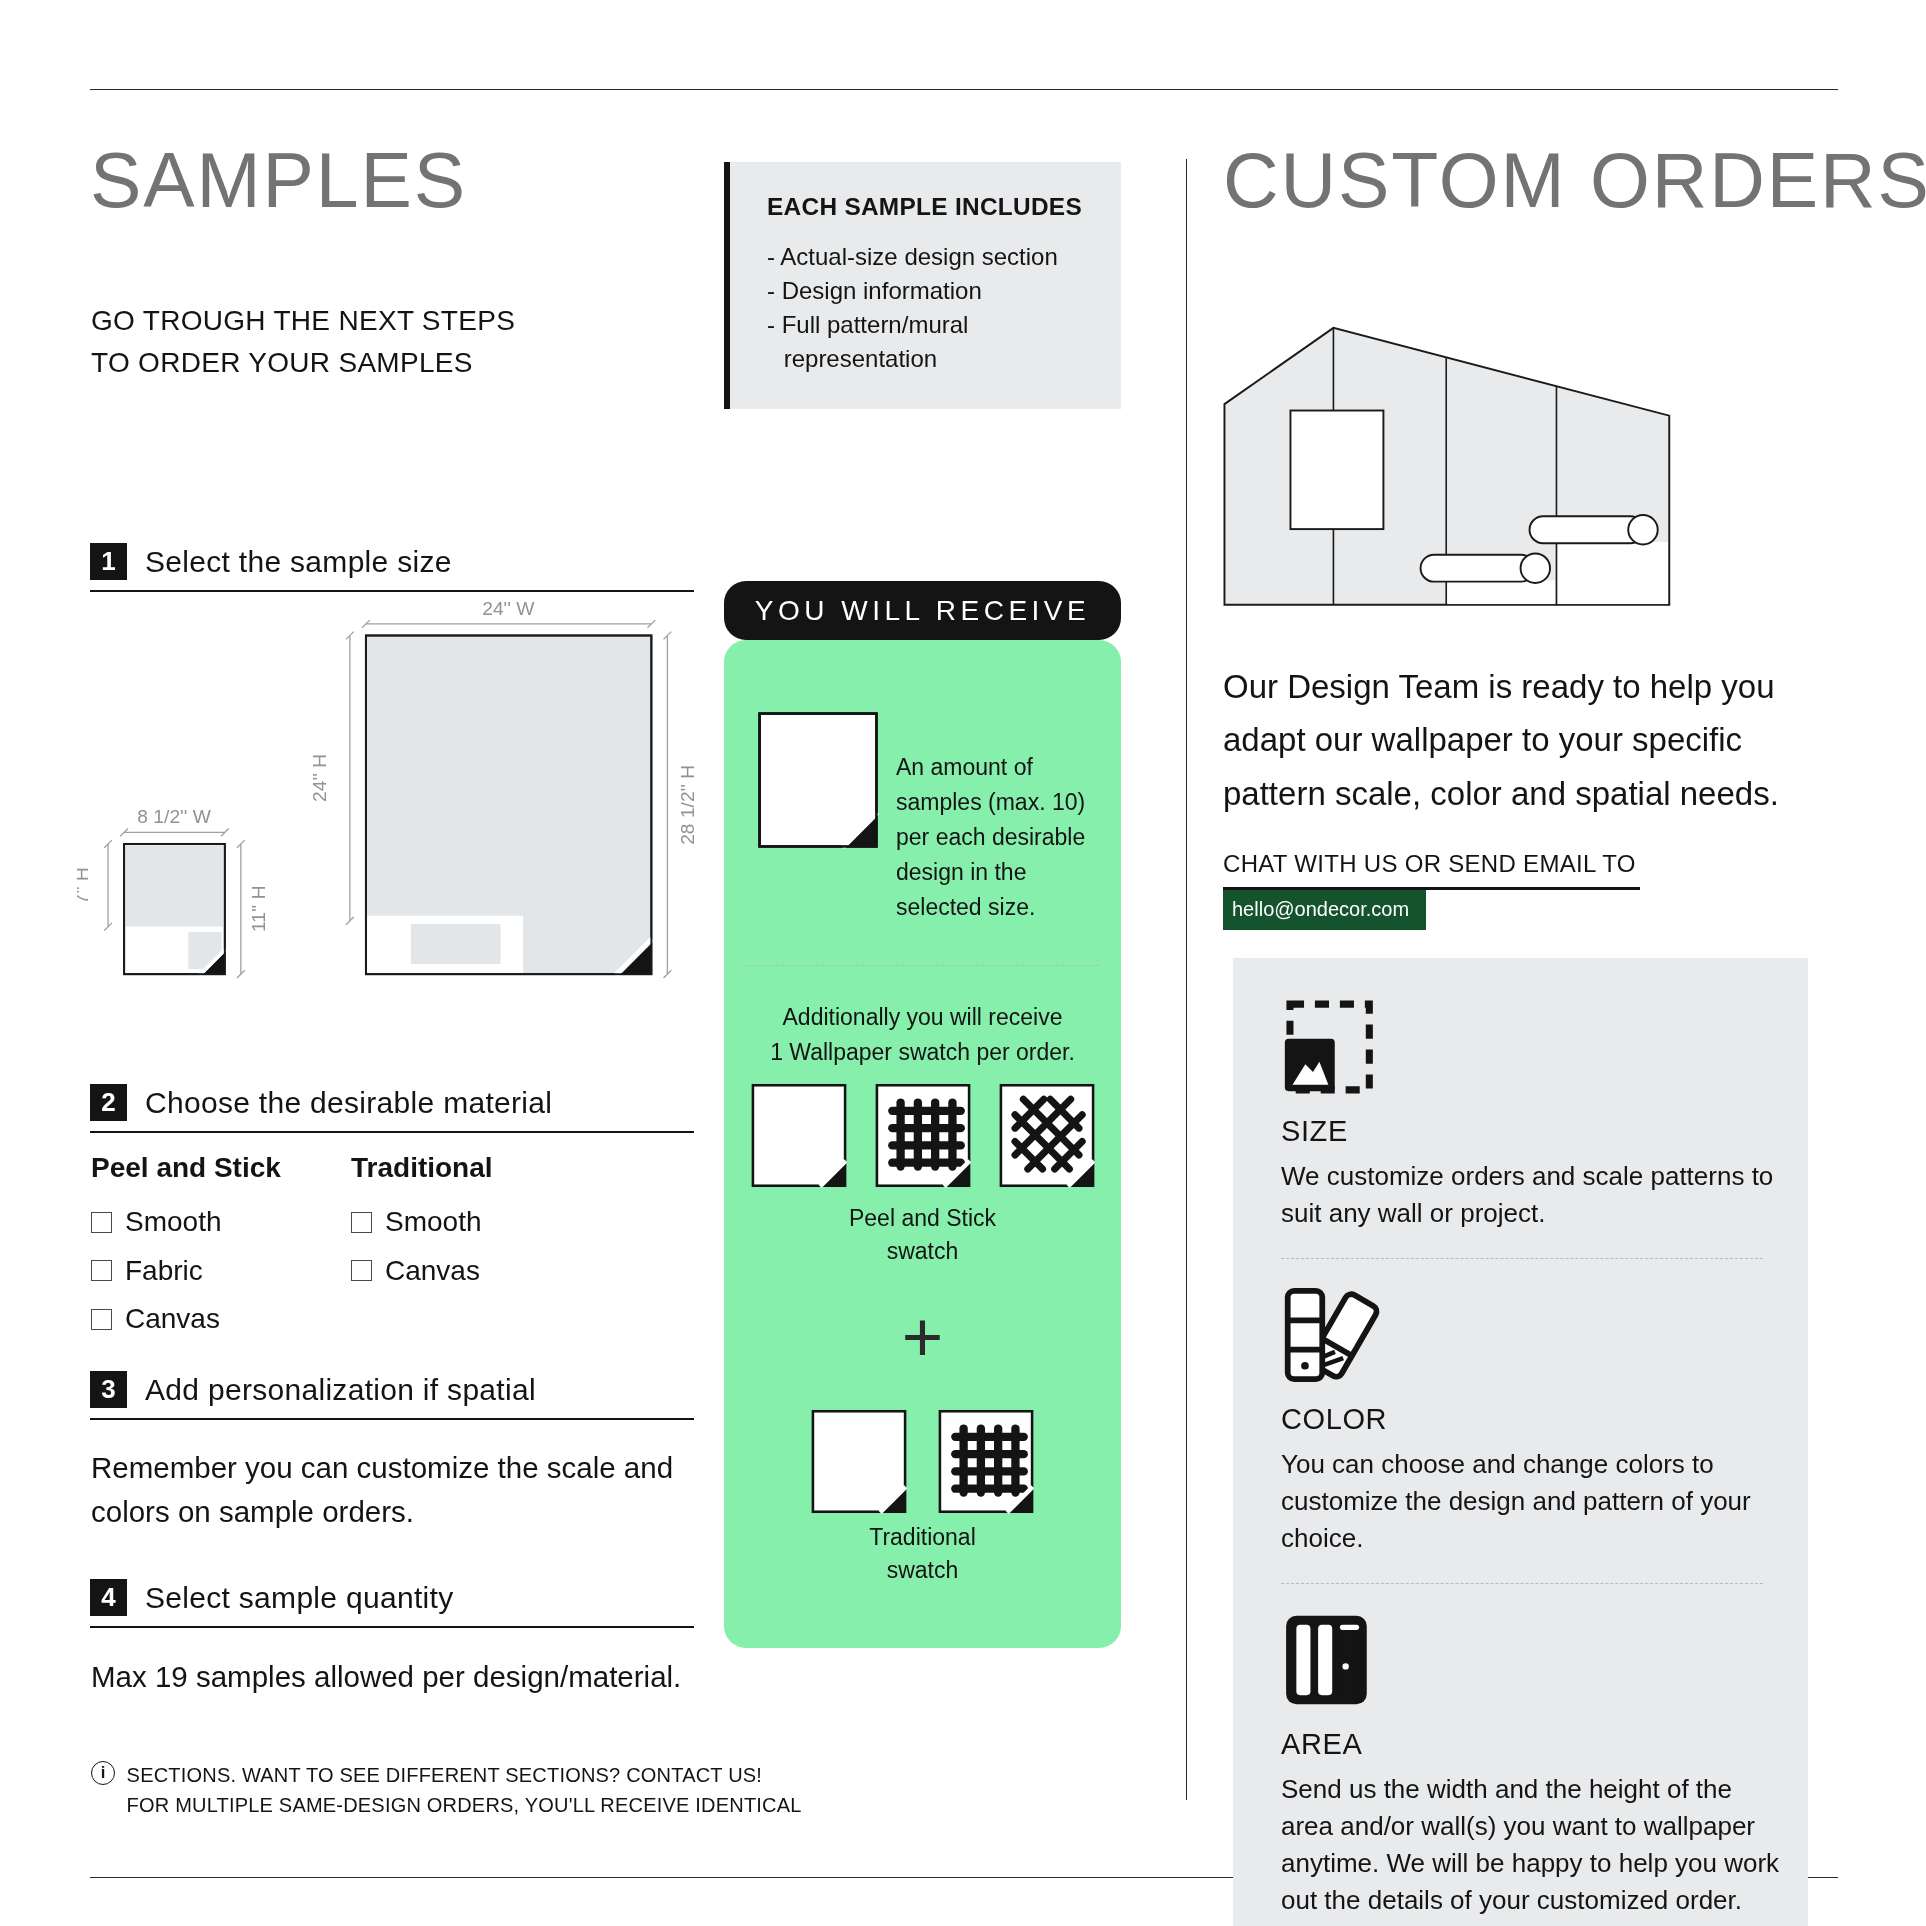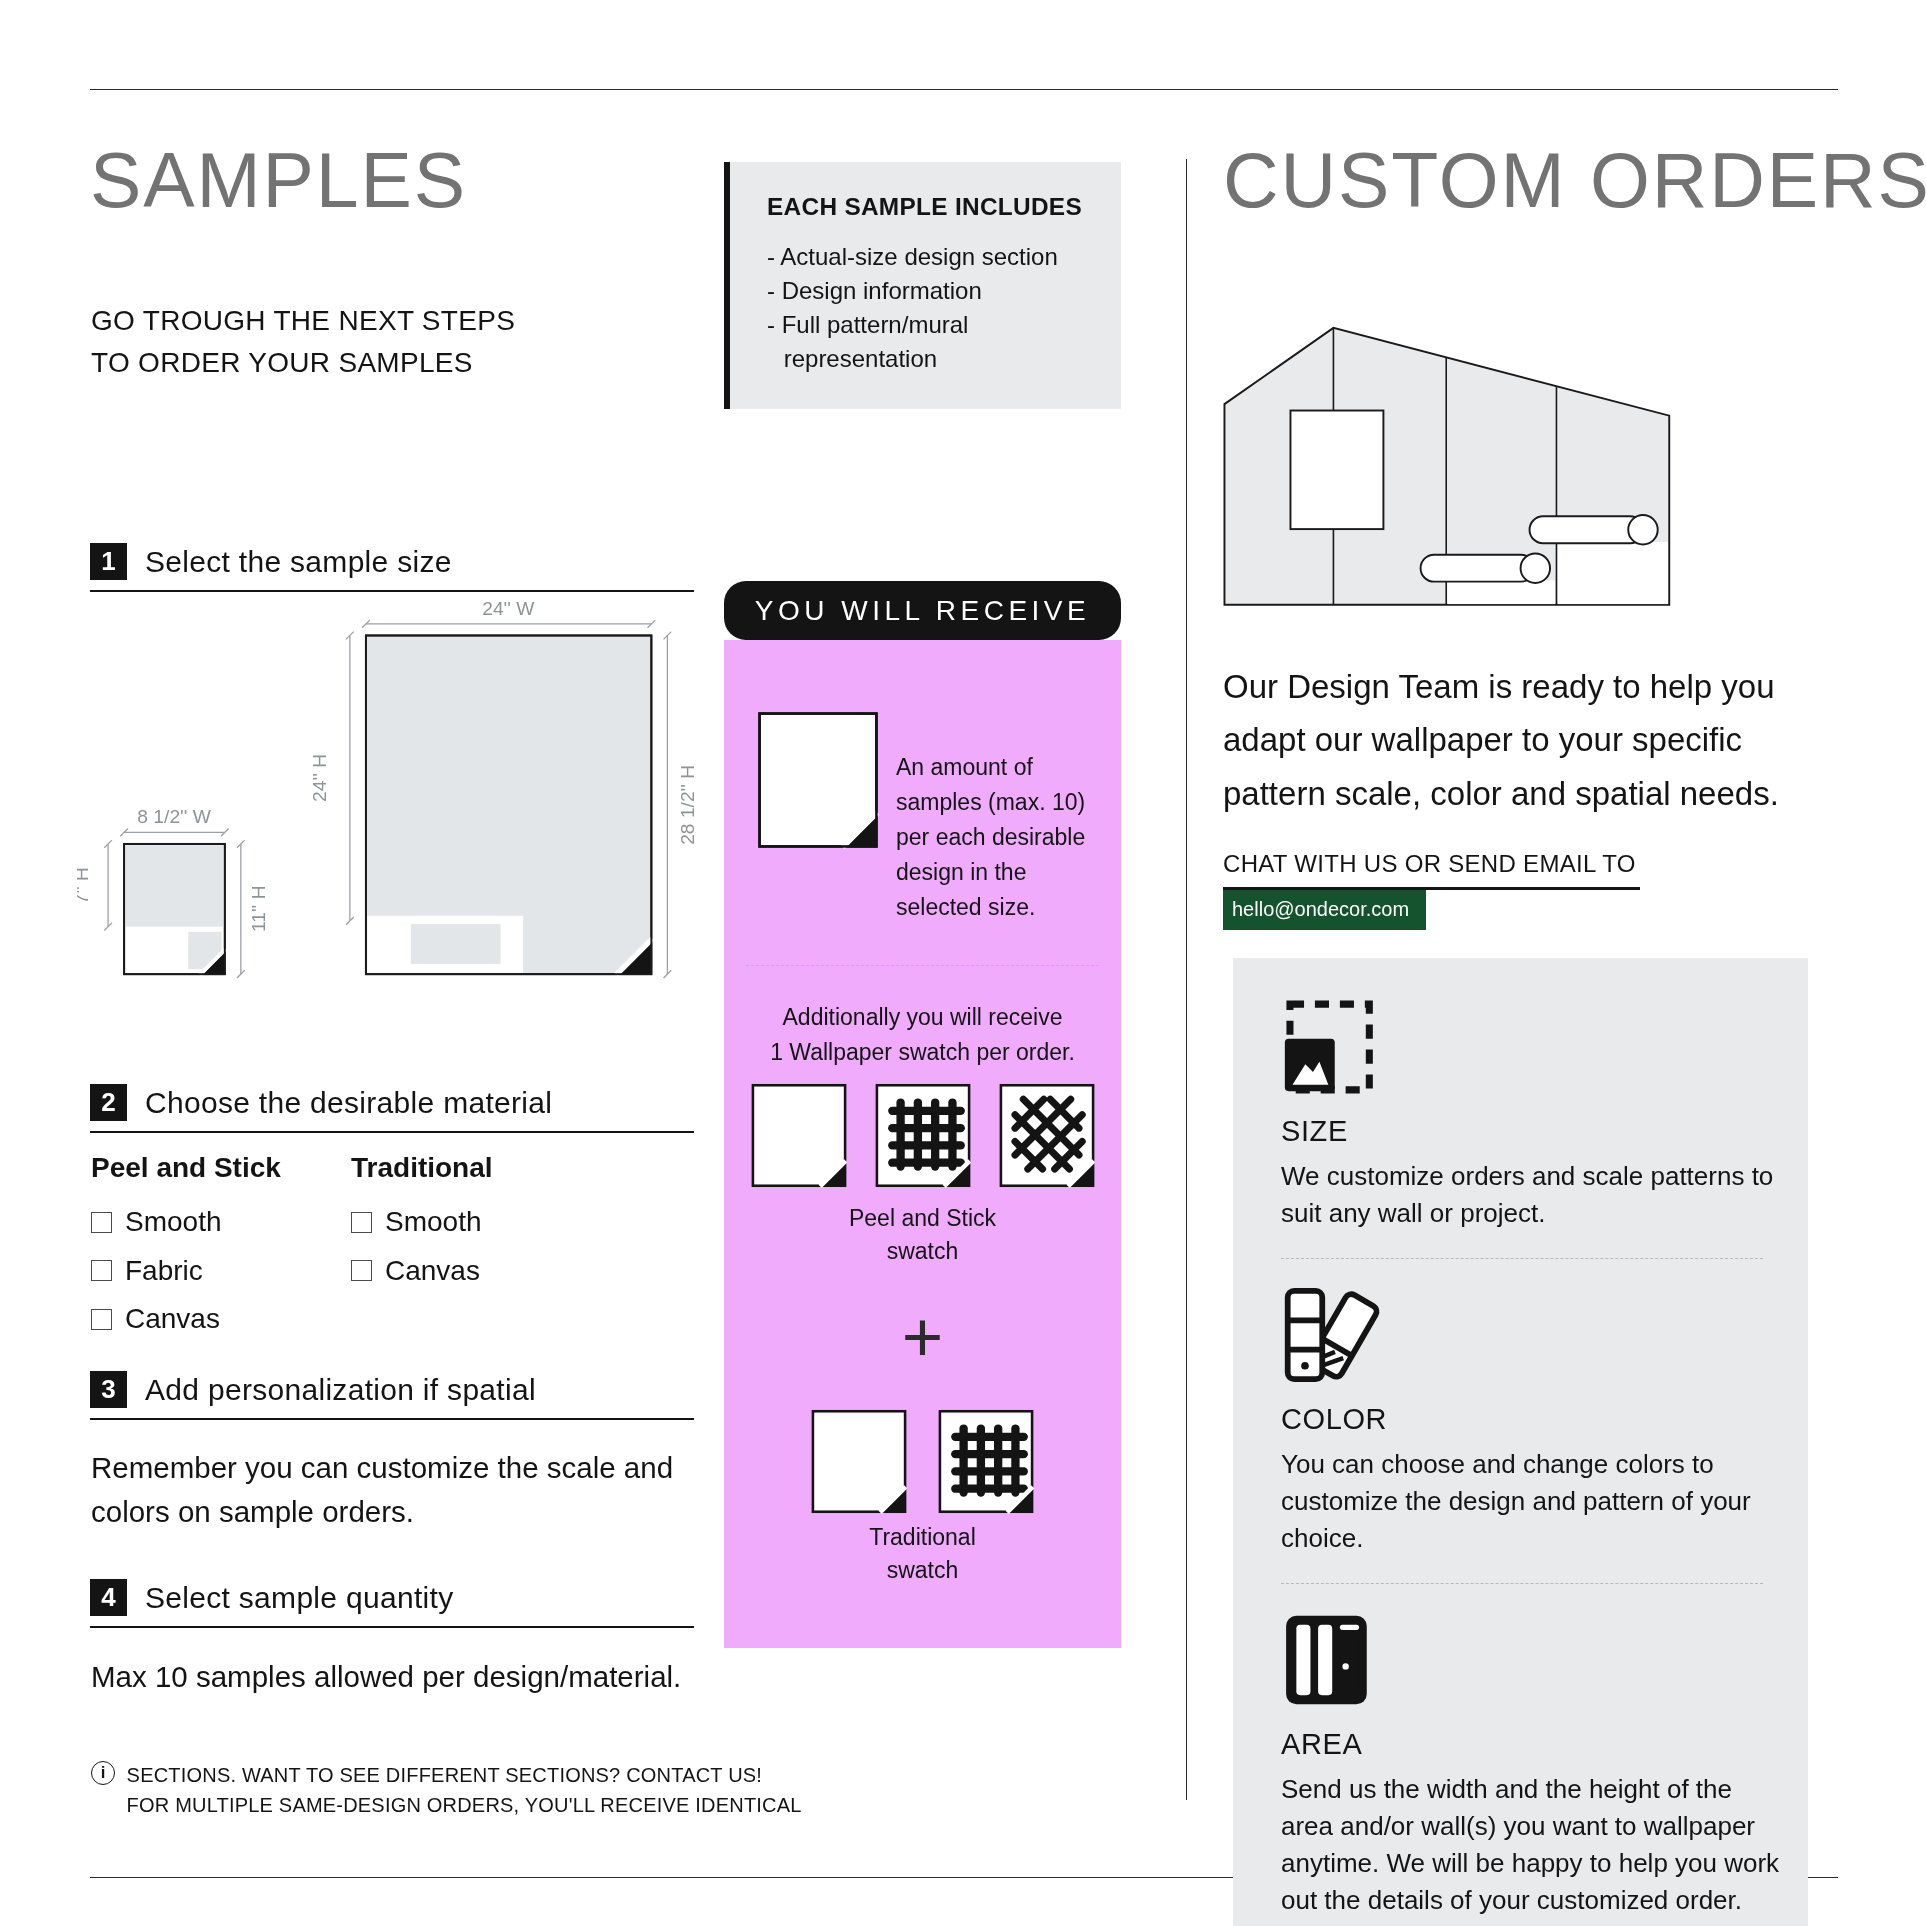--- a/index.html
+++ b/index.html
@@ -45,21 +45,21 @@
 
   
   .footnote{position:absolute;left:91px;top:1760px;width:770px;display:flex;align-items:flex-start;}
   .info-icon{width:22px;height:22px;border:1.9px solid #141414;border-radius:50%;flex:0 0 22px;
     display:flex;align-items:center;justify-content:center;font-size:16.7px;font-weight:600;margin-top:1.3px;}
   .foot-text{margin-left:11.6px;font-size:20px;line-height:1.5;letter-spacing:0.2px;font-weight:400;}
 
   
   .receive-banner{position:absolute;left:724px;top:581px;width:397px;height:59px;background:#141414;
     color:#fff;font-size:28px;letter-spacing:4.5px;display:flex;align-items:center;justify-content:center;font-weight:400;border-radius:22px;}
-  .receive-box{position:absolute;left:724px;top:640px;width:397px;height:1008px;background:#f0abfc;}
+  .receive-box{position:absolute;left:724px;top:640px;width:397px;height:1008px;background:#86efac;border-radius:22px;}
   .paper-icon{position:absolute;left:33px;top:71px;}
   .samples-text{position:absolute;left:172px;top:110px;width:205px;font-size:23px;line-height:1.52;}
   .dash-line{border-top:1.3px dashed #b6babd;}
   .recv-div{position:absolute;left:22px;right:22px;top:325px;}
   .additional{position:absolute;left:0;top:360px;width:100%;text-align:center;font-size:23px;line-height:1.5;}
   .swatch-row1{position:absolute;left:0;top:443px;width:100%;display:flex;justify-content:center;gap:28px;}
   .swatch-row2{position:absolute;left:0;top:769px;width:100%;display:flex;justify-content:center;gap:31px;}
   .swatch-label1{position:absolute;left:0;top:562px;width:100%;text-align:center;font-size:23px;line-height:1.45;}
   .swatch-label2{position:absolute;left:0;top:881px;width:100%;text-align:center;font-size:23px;line-height:1.45;}
   .plus-sign{position:absolute;left:0;top:661px;width:100%;text-align:center;
@@ -199,21 +199,21 @@
   <div class="step-head step3">
     <div class="step-num">3</div>
     <div class="step-title">Add personalization if spatial</div>
   </div>
   <div class="para step3-para">Remember you can customize the scale and colors on sample orders.</div>
 
   <div class="step-head step4">
     <div class="step-num">4</div>
     <div class="step-title">Select sample quantity</div>
   </div>
-  <div class="para step4-para">Max 10 samples allowed per design/material.</div>
+  <div class="para step4-para">Max 19 samples allowed per design/material.</div>
 
   <div class="footnote">
     <span class="info-icon">i</span>
     <div class="foot-text">
       <div>SECTIONS. WANT TO SEE DIFFERENT SECTIONS? CONTACT US!</div>
       <div>FOR MULTIPLE SAME-DESIGN ORDERS, YOU'LL RECEIVE IDENTICAL</div>
     </div>
   </div>
 
   <div class="receive-banner">YOU WILL RECEIVE</div>

